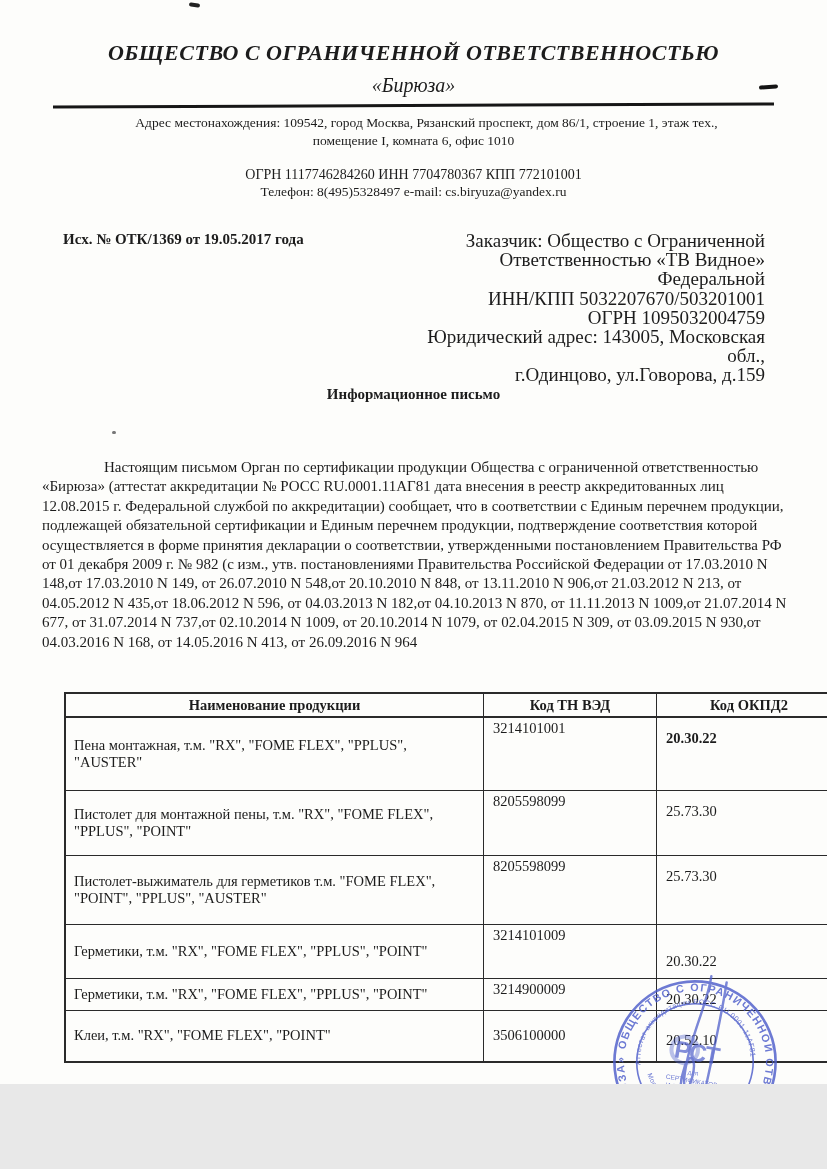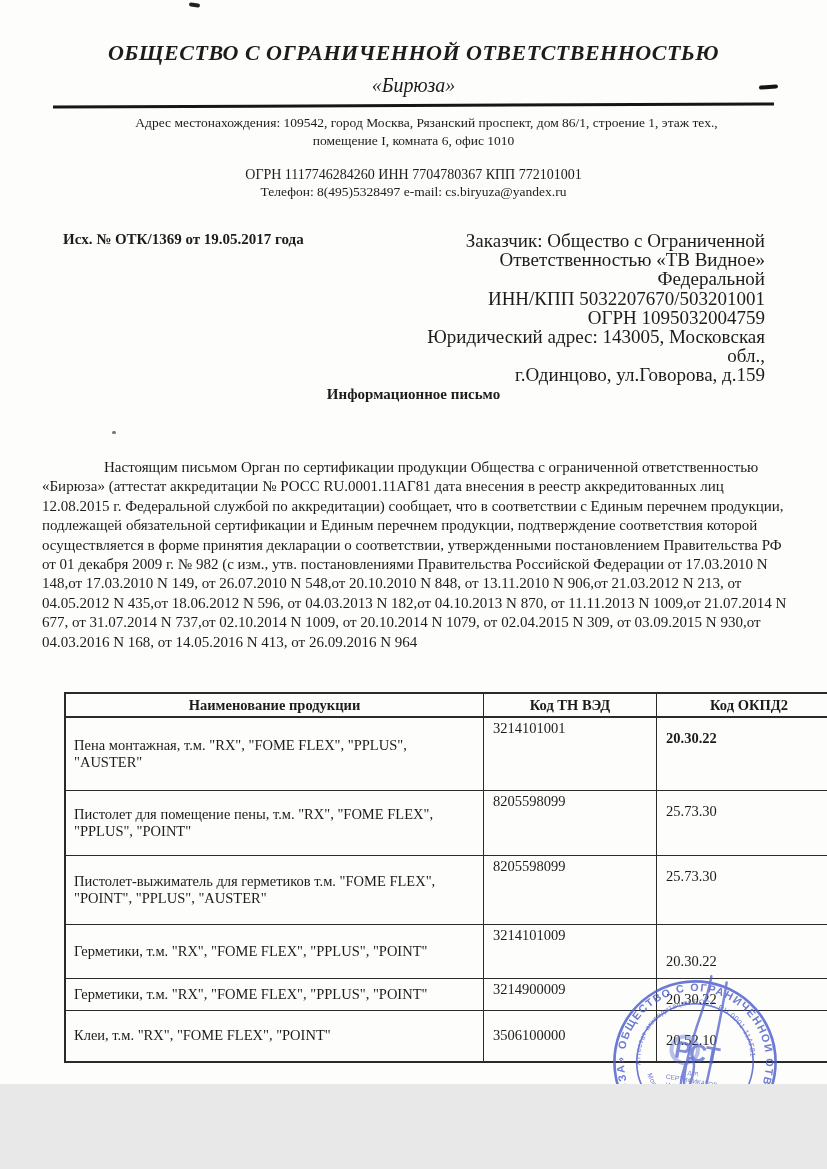--- a/index.html
+++ b/index.html
@@ -111,21 +111,21 @@
         <th class="col-okpd2">Код ОКПД2</th>
       </tr>
     </thead>
     <tbody>
         <tr>
           <td class="col-name">Пена монтажная, т.м. "RX", "FOME FLEX", "PPLUS", "AUSTER"</td>
           <td class="col-tnved">3214101001</td>
           <td class="col-okpd2">20.30.22</td>
         </tr>
         <tr>
-          <td class="col-name">Пистолет для помещение пены, т.м. "RX", "FOME FLEX", "PPLUS", "POINT"</td>
+          <td class="col-name">Пистолет для монтажной пены, т.м. "RX", "FOME FLEX", "PPLUS", "POINT"</td>
           <td class="col-tnved">8205598099</td>
           <td class="col-okpd2">25.73.30</td>
         </tr>
         <tr>
           <td class="col-name">Пистолет-выжиматель для герметиков т.м. "FOME FLEX", "POINT", "PPLUS", "AUSTER"</td>
           <td class="col-tnved">8205598099</td>
           <td class="col-okpd2">25.73.30</td>
         </tr>
         <tr>
           <td class="col-name">Герметики, т.м. "RX", "FOME FLEX", "PPLUS", "POINT"</td>

